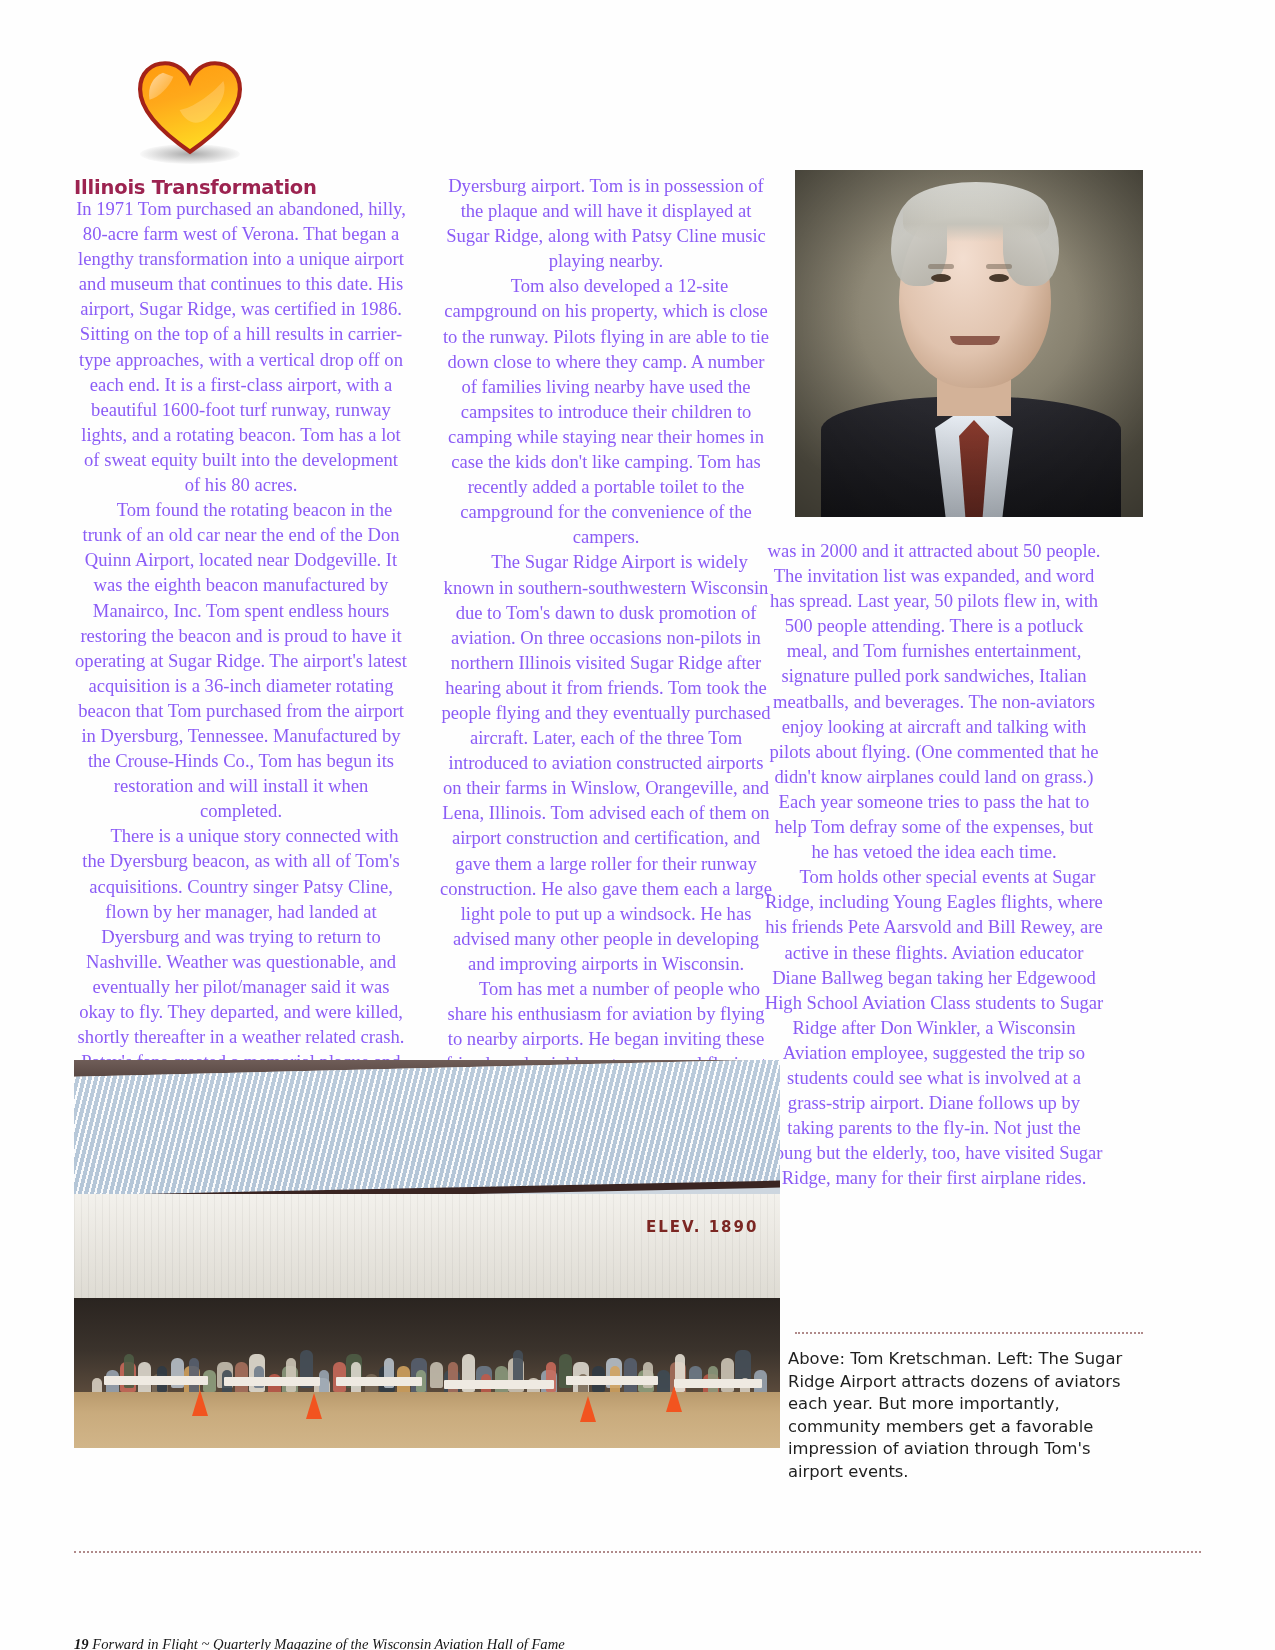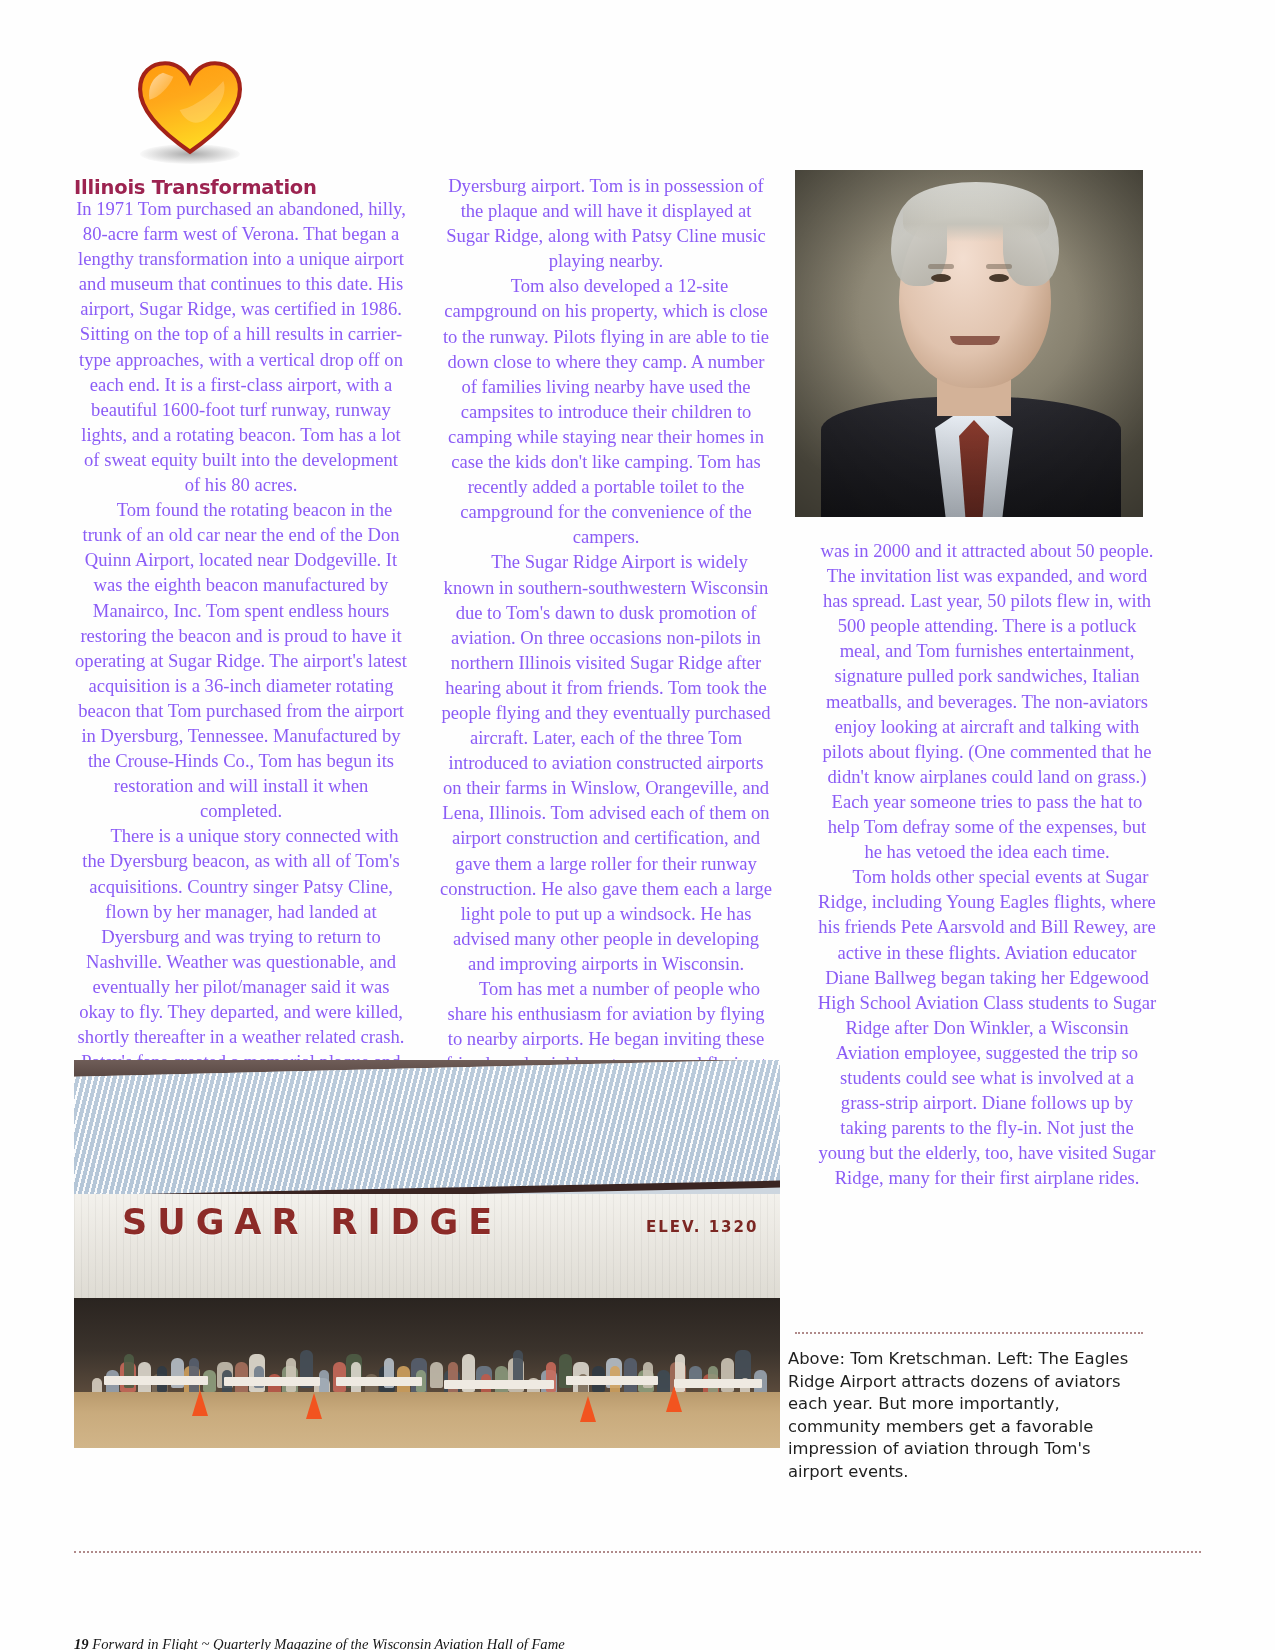--- a/index.html
+++ b/index.html
@@ -48,21 +48,21 @@
     line-height: 25.1px;
     color: #8b5cf6;
     text-align: center;
     hyphens: none;
   }
   .col p { margin: 0; }
   .col p.indent { text-indent: 1.45em; }
 
   .col1 { left: 74px;  top: 196px; width: 334px; }
   .col2 { left: 439px; top: 173px; width: 334px; }
-  .col3 { left: 817px; top: 538px; width: 340px; }
+  .col3 { left: 764px; top: 538px; width: 340px; }
 
   .headline {
     position: absolute;
     left: 74px;
     top: 176px;
     font-family: "DejaVu Sans", sans-serif;
     font-weight: bold;
     font-size: 19.5px;
     letter-spacing: -0.2px;
     color: #9c2350;
@@ -340,22 +340,21 @@
     <div class="eye-r"></div>
     <div class="mouth"></div>
     <div class="vign"></div>
   </div>
 
   <div class="hangar">
     <div class="sky"></div>
     <div class="roof"></div>
     <div class="eave"></div>
     <div class="wall"></div>
-    <div class="sign-text">SUGAR RIDGE</div>
-    <div class="sign-sub">ELEV. 1320</div>
+    <div class="sign-sub">ELEV. 1890</div>
     <div class="shade"></div>
     <div class="crowd" id="crowd">
         <span style="left: 18px; height: 22px; width: 10px; bottom: 0px; background: rgb(217, 210, 196); opacity: 0.88;"></span>
         <span style="left: 31.8px; height: 26px; width: 13px; bottom: 4px; background: rgb(154, 166, 180); opacity: 0.88;"></span>
         <span style="left: 45.6px; height: 30px; width: 16px; bottom: 8px; background: rgb(201, 106, 90); opacity: 0.88;"></span>
         <span style="left: 50.4px; height: 34px; width: 10px; bottom: 12px; background: rgb(77, 93, 70); opacity: 0.88;"></span>
         <span style="left: 64.2px; height: 38px; width: 13px; bottom: 0px; background: rgb(224, 220, 210); opacity: 0.88;"></span>
         <span style="left: 78px; height: 22px; width: 16px; bottom: 4px; background: rgb(122, 106, 88); opacity: 0.88;"></span>
         <span style="left: 82.8px; height: 26px; width: 10px; bottom: 8px; background: rgb(47, 58, 68); opacity: 0.88;"></span>
         <span style="left: 96.6px; height: 30px; width: 13px; bottom: 12px; background: rgb(185, 195, 204); opacity: 0.88;"></span>
@@ -425,20 +424,20 @@
     <div class="ground"></div>
     <div class="cone" style="left:118px; top:330px;"></div>
     <div class="cone" style="left:232px; top:333px;"></div>
     <div class="cone" style="left:506px; top:336px;"></div>
     <div class="cone" style="left:592px; top:326px;"></div>
   </div>
 
   <div class="rule-dotted rule-caption"></div>
   <div class="rule-dotted rule-footer"></div>
 
-  <div class="caption">Above: Tom Kretschman. Left: The Eagles Ridge Airport attracts dozens of aviators each year. But more importantly, community members get a favorable impression of aviation through Tom's airport events.</div>
+  <div class="caption">Above: Tom Kretschman. Left: The Sugar Ridge Airport attracts dozens of aviators each year. But more importantly, community members get a favorable impression of aviation through Tom's airport events.</div>
 
   <div class="footer">
     <span class="pg">19</span>
     <span>Forward in Flight ~ Quarterly Magazine of the Wisconsin Aviation Hall of Fame</span>
   </div>
 
 </div>
 
 </body></html>

